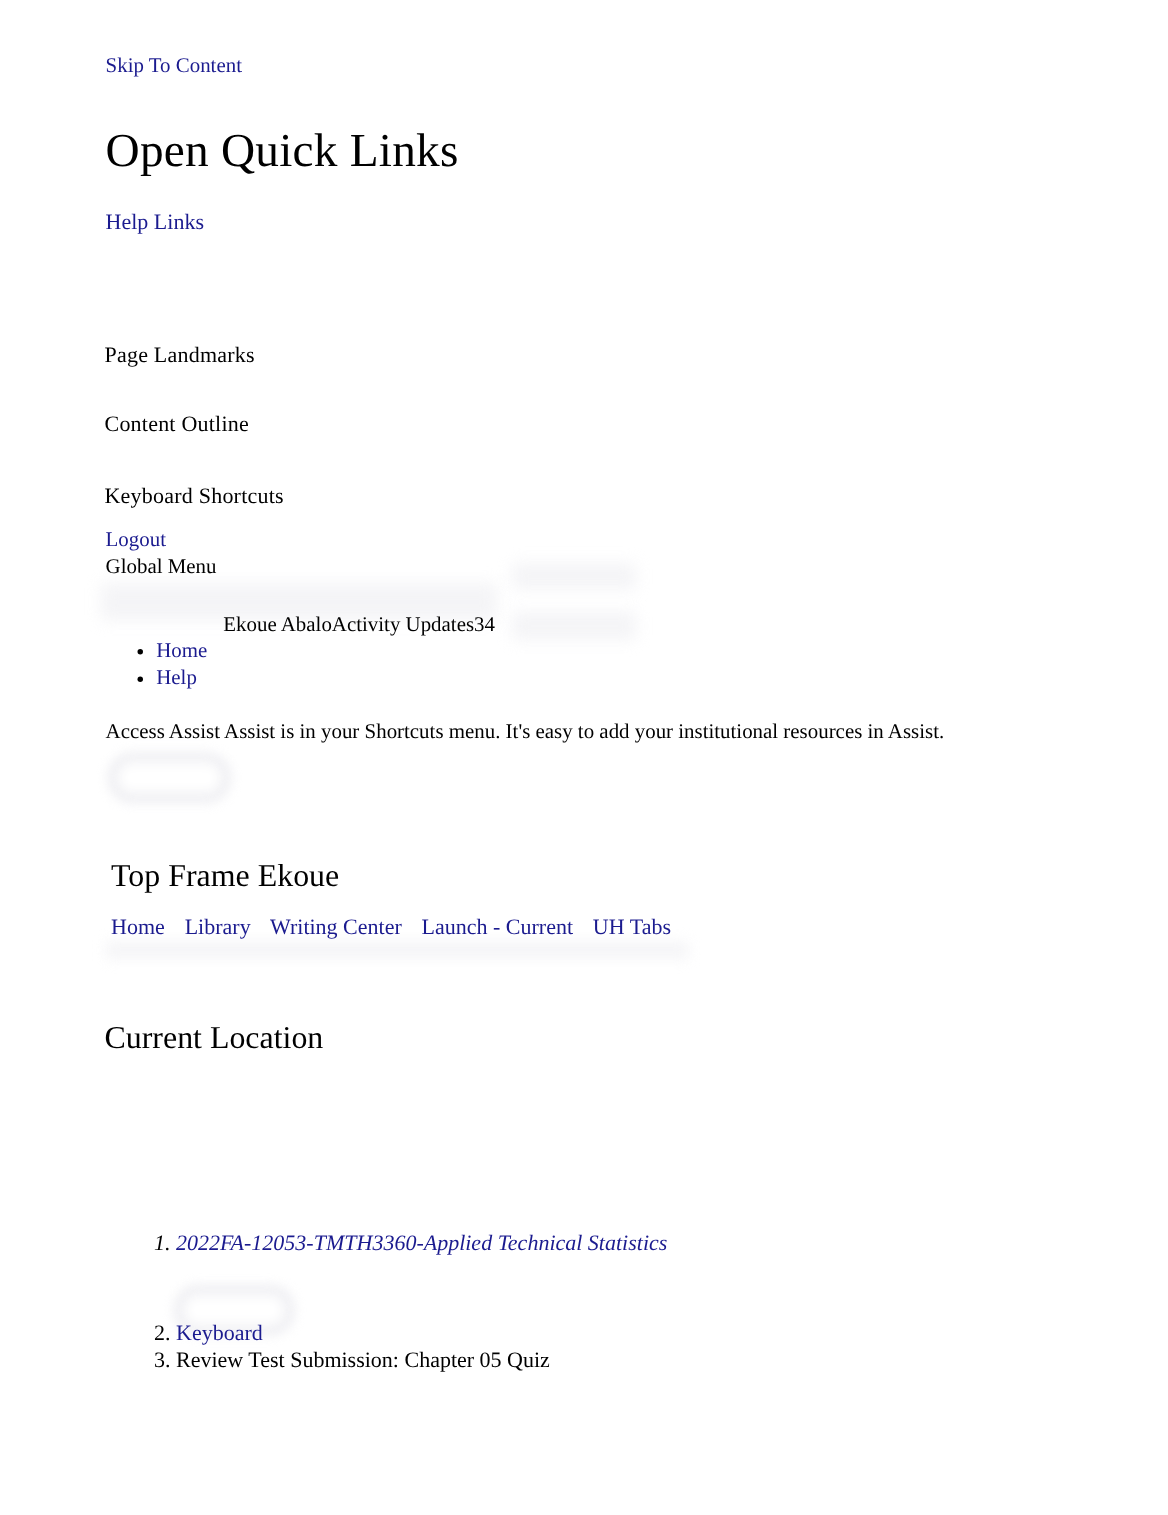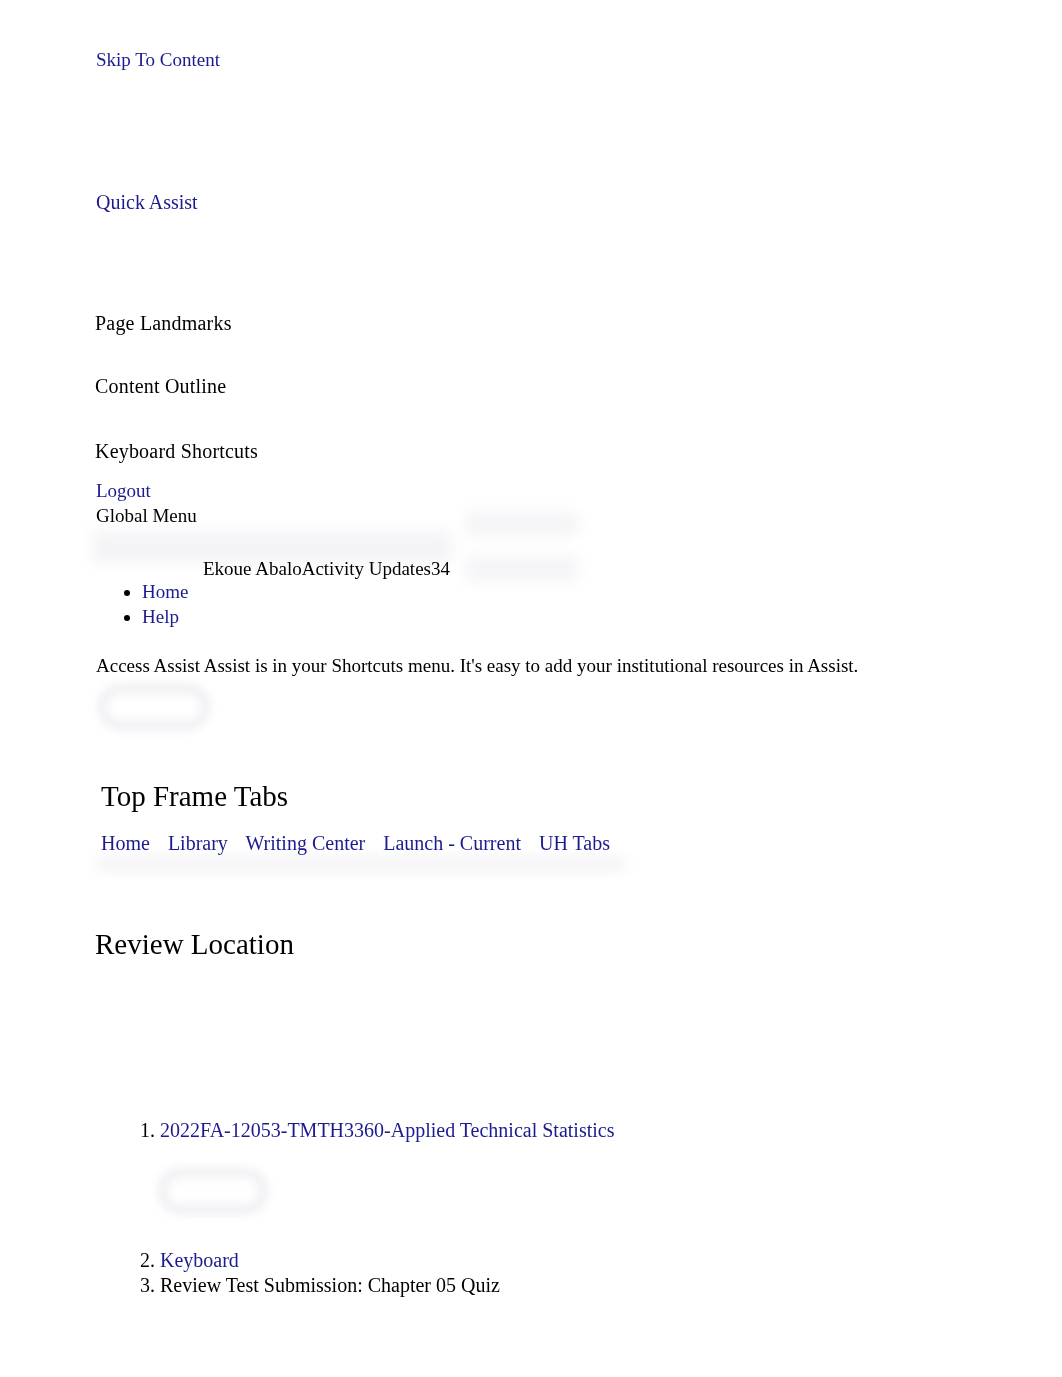--- a/index.html
+++ b/index.html
@@ -167,41 +167,42 @@
     position: absolute;
     left: 124px;
     top: 1118px;
     margin: 0;
     padding: 0 0 0 36px;
     font-size: 20px;
     line-height: 25.5px;
     list-style: decimal;
   }
   ol.breadcrumb li { margin: 0; padding: 0; }
-  ol.breadcrumb li.spaced { margin-bottom: 104px; }
+  ol.breadcrumb li.spaced { margin-bottom: 56px; font-style: italic; }
 </style>
 </head>
 <body>
 
 <div class="page">
 
   <div class="ghost" style="left:92px; top:530px; width:360px; height:34px;"></div>
   <div class="ghost" style="left:466px; top:512px; width:112px; height:24px;"></div>
   <div class="ghost" style="left:466px; top:556px; width:112px; height:26px;"></div>
   <div class="ghost-btn" style="left:98px; top:684px; width:94px; height:28px;"></div>
   <div class="ghost-strip" style="left:96px; top:856px; width:530px; height:16px;"></div>
   <div class="ghost-btn" style="left:158px; top:1168px; width:92px; height:28px;"></div>
 
   <div class="abs skip">
     <a class="lnk" href="#">Skip To Content</a>
   </div>
 
+  <h1 class="abs h-main">Open Quick Links</h1>
 
   <div class="abs quicklinks">
-    <a class="lnk" href="#">Quick Assist</a>
+    <a class="lnk" href="#">Help Links</a>
   </div>
 
   <h2 class="abs h-sec h-landmarks">Page Landmarks</h2>
   <h2 class="abs h-sec h-outline">Content Outline</h2>
   <h2 class="abs h-sec h-keys">Keyboard Shortcuts</h2>
 
   <div class="abs logout">
     <a class="lnk" href="#">Logout</a>
   </div>
 
@@ -213,30 +214,30 @@
     <li>
       <a class="lnk" href="#">Home</a>
     </li>
     <li>
       <a class="lnk" href="#">Help</a>
     </li>
   </ul>
 
   <div class="abs assist">Access Assist Assist is in your Shortcuts menu. It's easy to add your institutional resources in Assist.</div>
 
-  <h2 class="abs h-tabs">Top Frame Tabs</h2>
+  <h2 class="abs h-tabs">Top Frame Ekoue</h2>
   <div class="tabrow">
     <a class="lnk" href="#">Home</a>
     <a class="lnk" href="#">Library</a>
     <a class="lnk" href="#">Writing Center</a>
     <a class="lnk" href="#">Launch - Current</a>
     <a class="lnk" href="#">UH Tabs</a>
   </div>
 
-  <h2 class="abs h-loc">Review Location</h2>
+  <h2 class="abs h-loc">Current Location</h2>
 
   <ol class="breadcrumb">
     <li class="spaced">
       <a class="lnk" href="#">2022FA-12053-TMTH3360-Applied Technical Statistics</a>
     </li>
     <li>
       <a class="lnk" href="#">Keyboard</a>
     </li>
     <li>
       <span>Review Test Submission: Chapter 05 Quiz</span>

